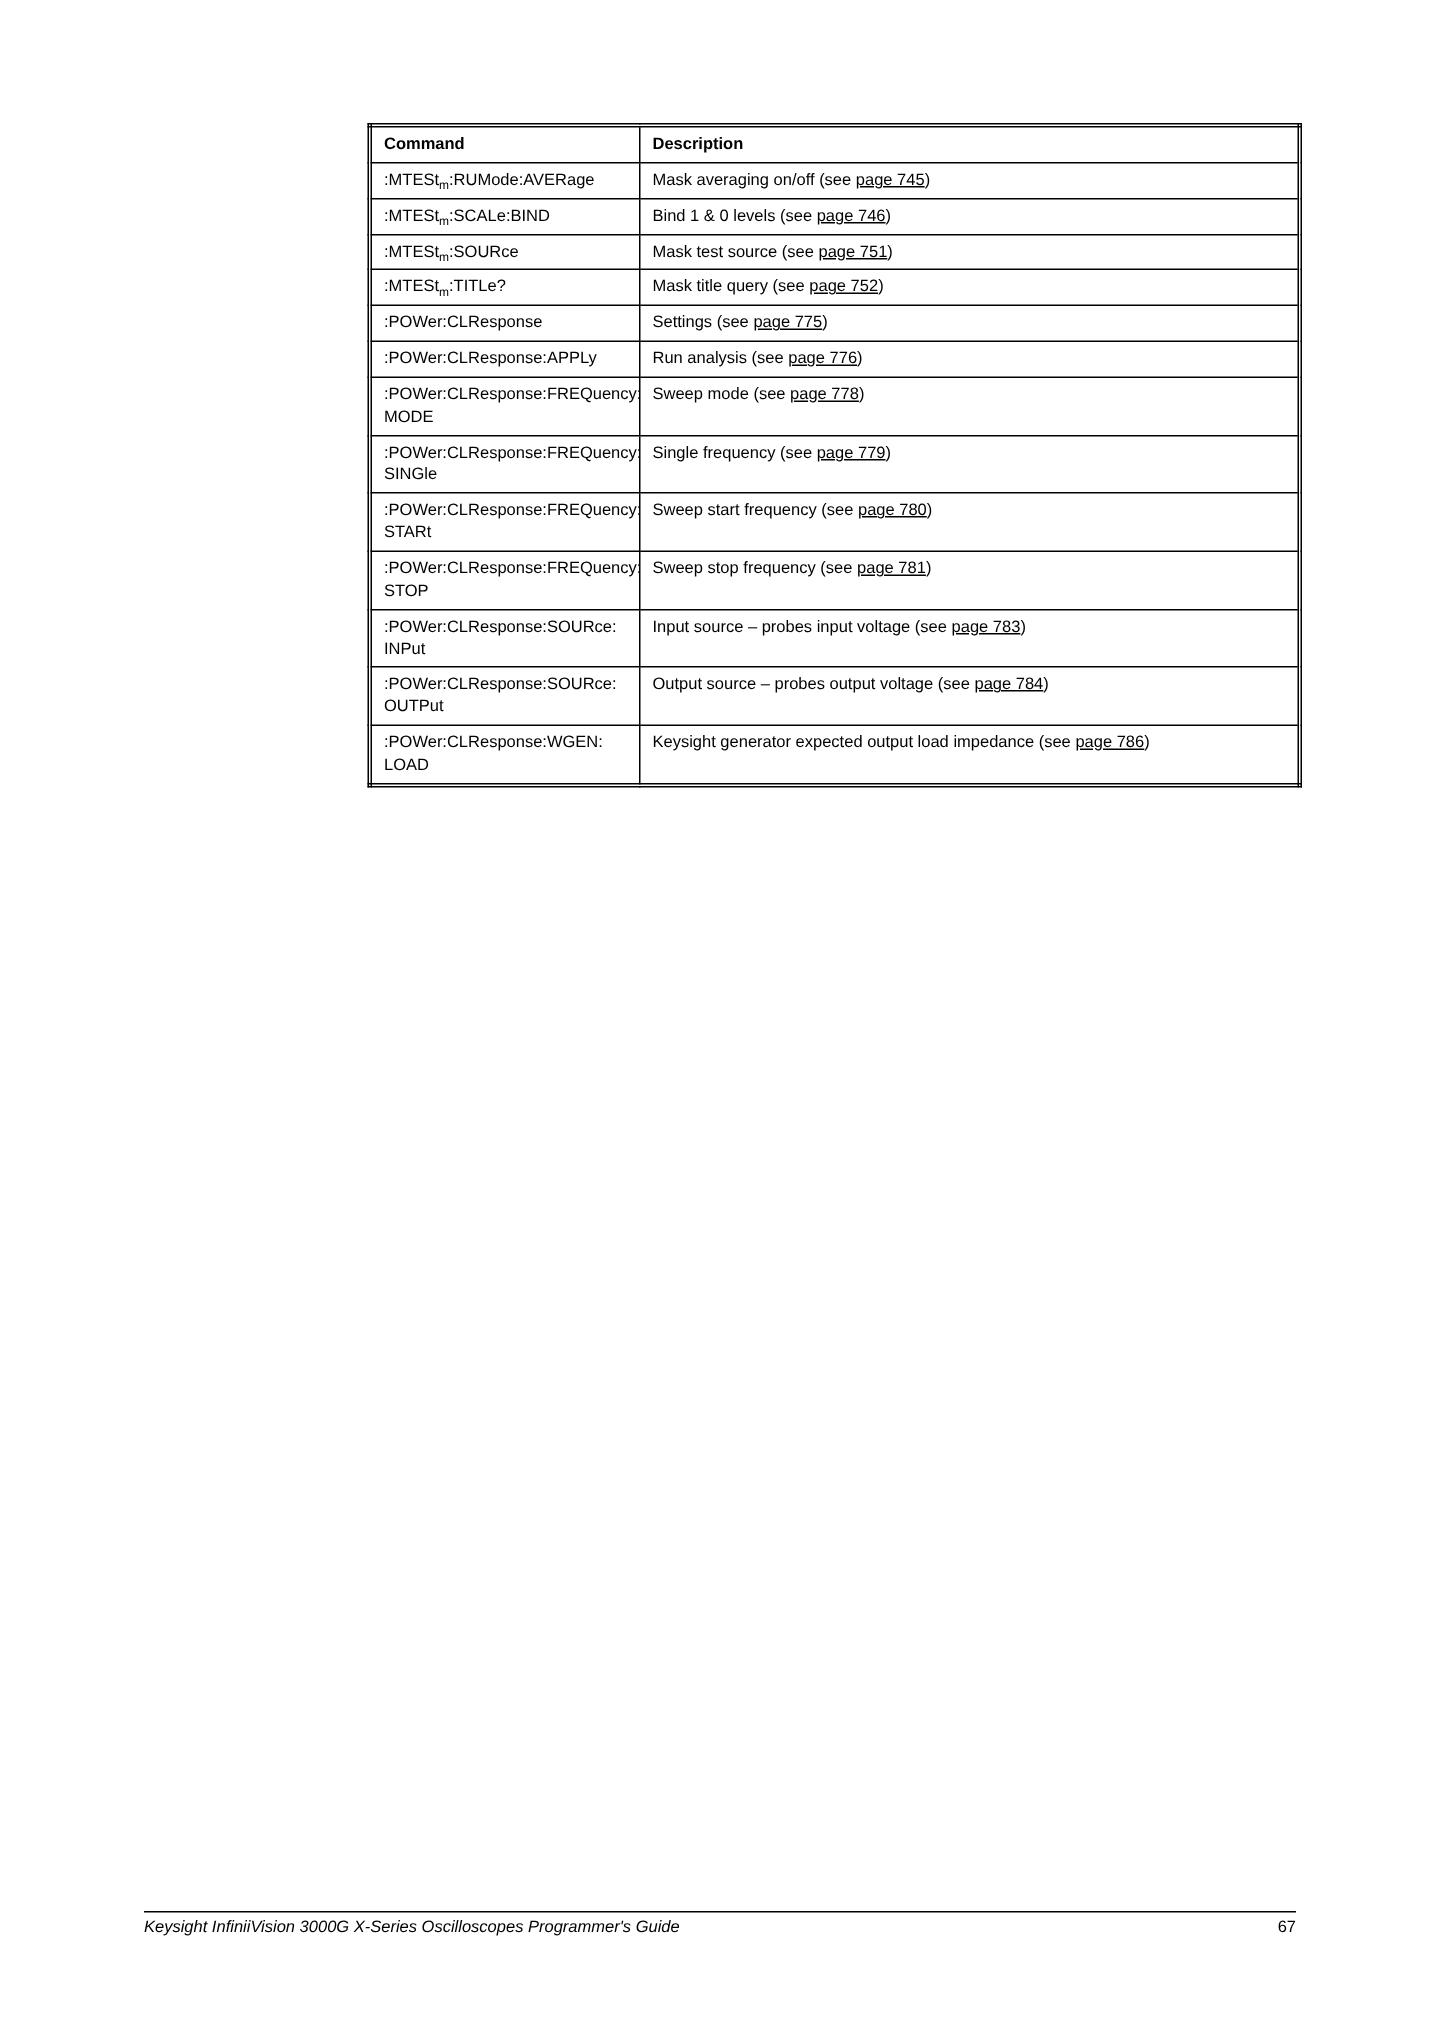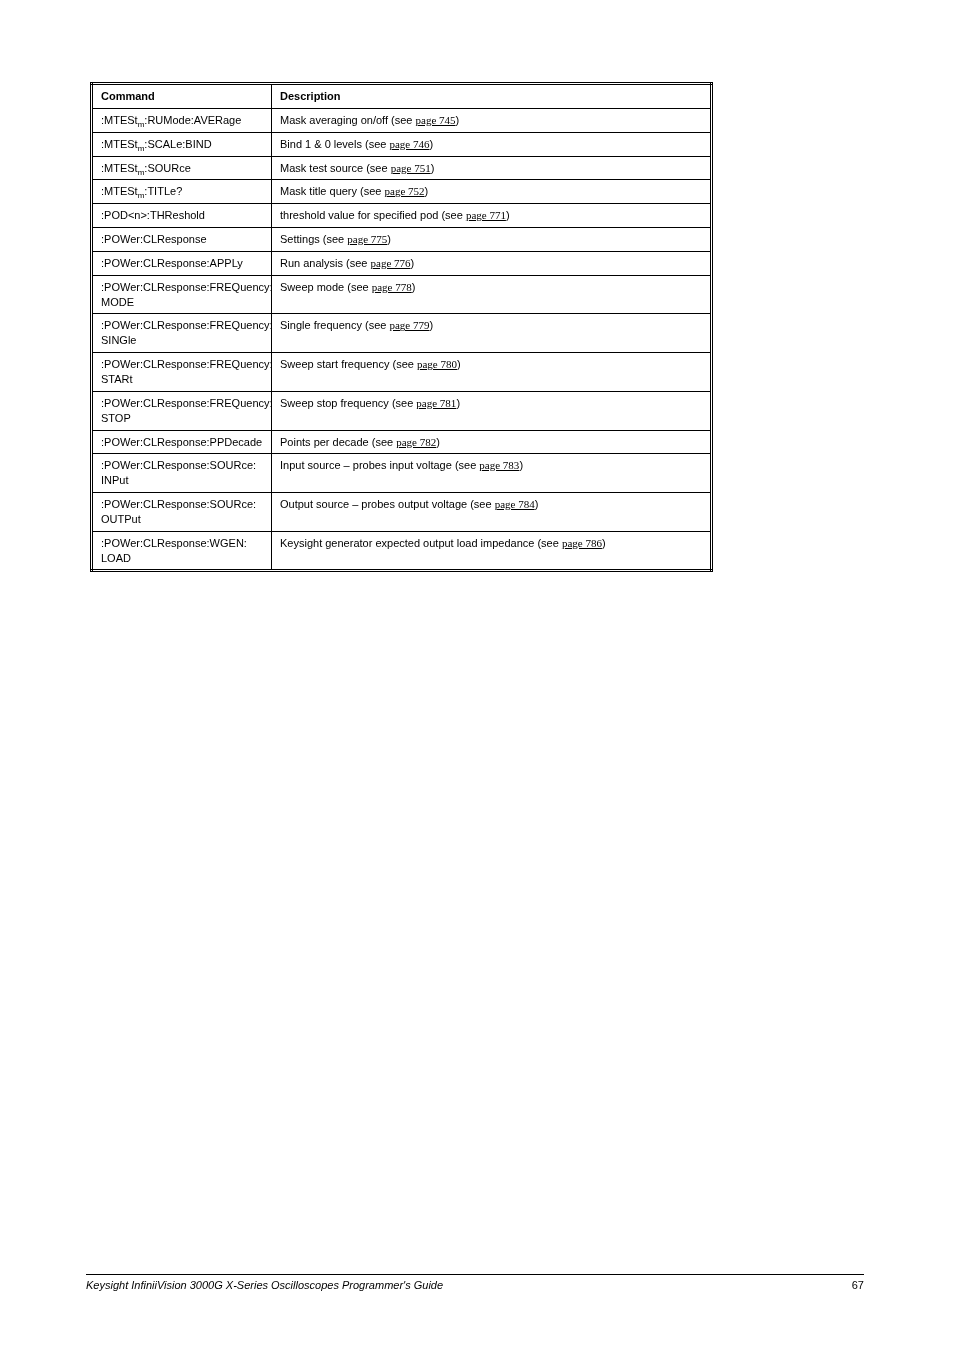--- a/index.html
+++ b/index.html
@@ -11,20 +11,21 @@
     width: 954px;
   }
   .page {
     width: 954px;
     height: 1351px;
     box-sizing: border-box;
     padding: 82px 90px 40px 90px;
     position: relative;
   }
   .table-wrap {
+    margin-left: 155px;
     width: 620px;
   }
   table.cmd {
     border-collapse: collapse;
     border: 3px double #000000;
     width: 100%;
     table-layout: fixed;
   }
   table.cmd th, table.cmd td {
     border: 1px solid #000000;
@@ -38,25 +39,25 @@
     font-weight: bold;
     font-size: 11px;
   }
   table.cmd col.c1 { width: 180px; }
   table.cmd col.c2 { width: 440px; }
   .sub {
     font-size: 8px;
     vertical-align: sub;
     line-height: 0;
   }
-  a { color: inherit; text-decoration: underline; font-family: Liberation Serif, serif; }
+  a { color: inherit; text-decoration: underline; }
   .line-tight { line-height: 1.2; }
   .footer {
     position: absolute;
-    left: 86px;
+    left: 96px;
     right: 90px;
     bottom: 60px;
   }
   .footer-rule {
     border: none;
     border-top: 1px solid #000000;
     margin: 0 0 4px 0;
   }
   .footer-row {
     display: flex;
@@ -92,24 +93,20 @@
           </tr>
           <tr>
             <td>:MTESt<span class="sub">m</span>:SOURce</td>
             <td><span>Mask test source (see </span><a href="#">page 751</a><span>)</span></td>
           </tr>
           <tr>
             <td>:MTESt<span class="sub">m</span>:TITLe?</td>
             <td><span>Mask title query (see </span><a href="#">page 752</a><span>)</span></td>
           </tr>
           <tr>
-            <td>:POD&lt;n&gt;:THReshold</td>
-            <td><span>threshold value for specified pod (see </span><a href="#">page 771</a><span>)</span></td>
-          </tr>
-          <tr>
             <td>:POWer:CLResponse</td>
             <td><span>Settings (see </span><a href="#">page 775</a><span>)</span></td>
           </tr>
           <tr>
             <td>:POWer:CLResponse:APPLy</td>
             <td><span>Run analysis (see </span><a href="#">page 776</a><span>)</span></td>
           </tr>
           <tr>
             <td><span class="line-tight">:POWer:CLResponse:FREQuency:<br>MODE</span></td>
             <td><span>Sweep mode (see </span><a href="#">page 778</a><span>)</span></td>
@@ -118,24 +115,20 @@
             <td><span class="line-tight">:POWer:CLResponse:FREQuency:<br>SINGle</span></td>
             <td><span>Single frequency (see </span><a href="#">page 779</a><span>)</span></td>
           </tr>
           <tr>
             <td><span class="line-tight">:POWer:CLResponse:FREQuency:<br>STARt</span></td>
             <td><span>Sweep start frequency (see </span><a href="#">page 780</a><span>)</span></td>
           </tr>
           <tr>
             <td><span class="line-tight">:POWer:CLResponse:FREQuency:<br>STOP</span></td>
             <td><span>Sweep stop frequency (see </span><a href="#">page 781</a><span>)</span></td>
-          </tr>
-          <tr>
-            <td>:POWer:CLResponse:PPDecade</td>
-            <td><span>Points per decade (see </span><a href="#">page 782</a><span>)</span></td>
           </tr>
           <tr>
             <td><span class="line-tight">:POWer:CLResponse:SOURce:<br>INPut</span></td>
             <td><span>Input source – probes input voltage (see </span><a href="#">page 783</a><span>)</span></td>
           </tr>
           <tr>
             <td><span class="line-tight">:POWer:CLResponse:SOURce:<br>OUTPut</span></td>
             <td><span>Output source – probes output voltage (see </span><a href="#">page 784</a><span>)</span></td>
           </tr>
           <tr>

